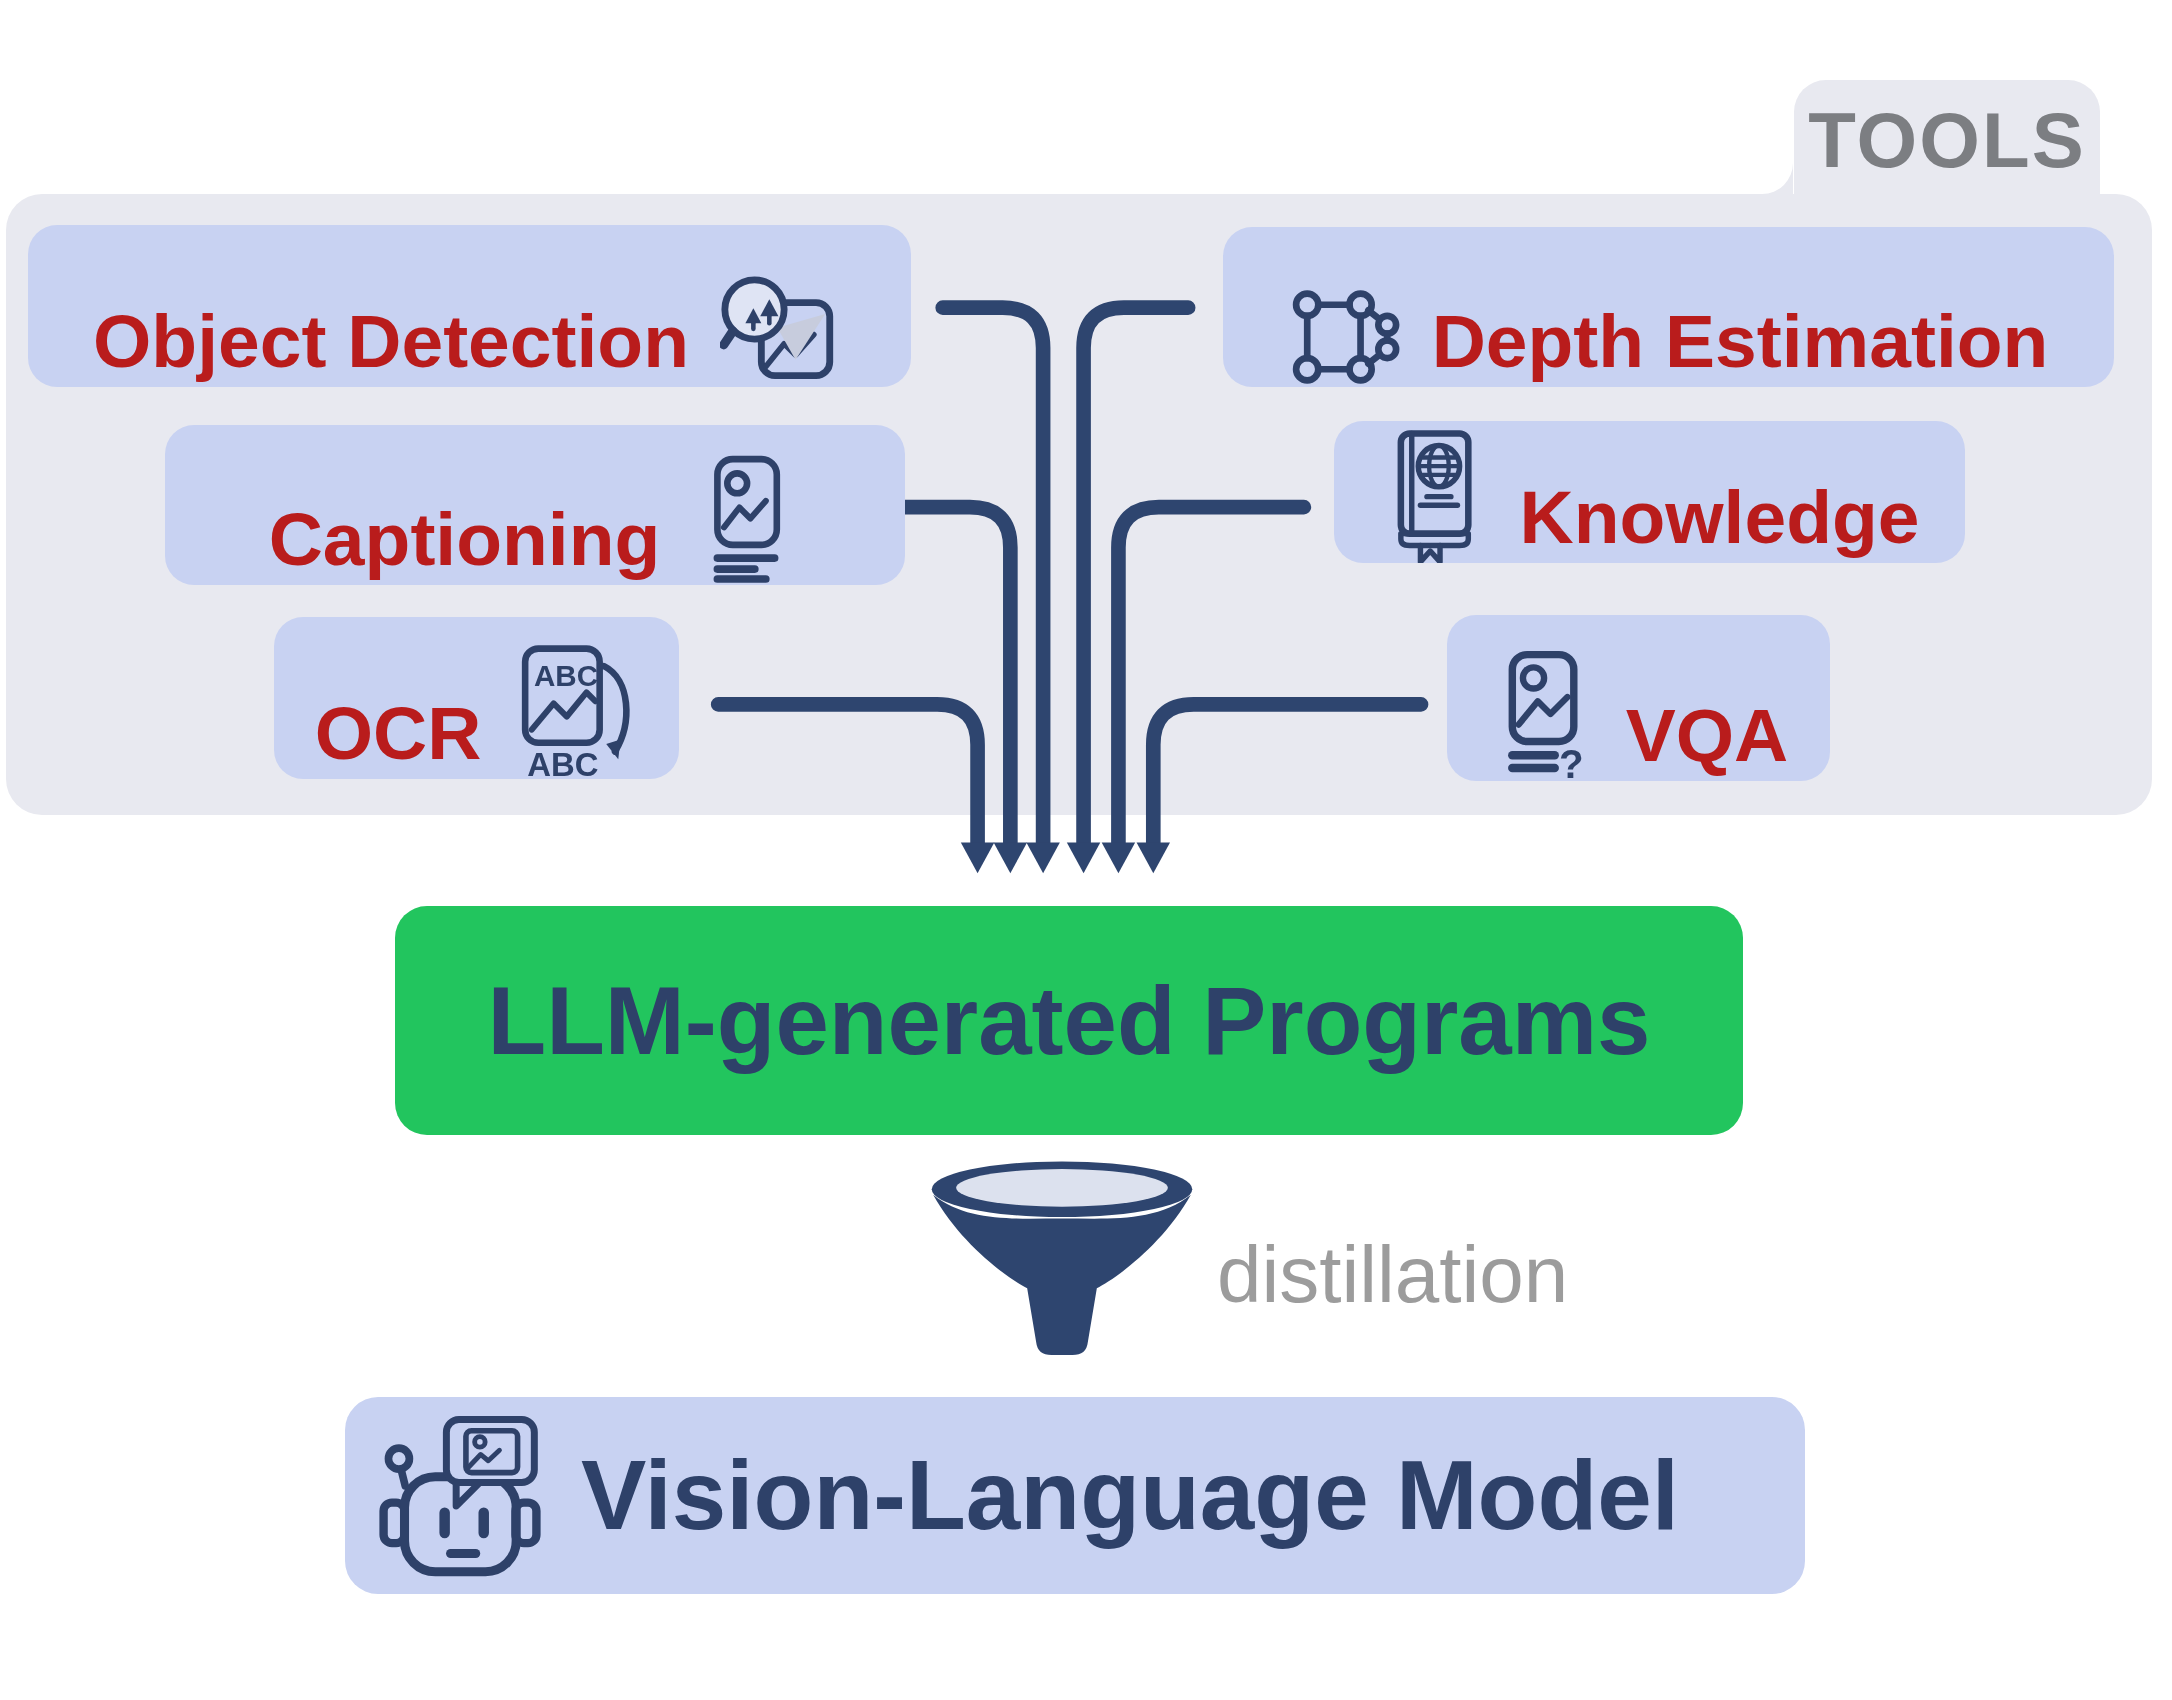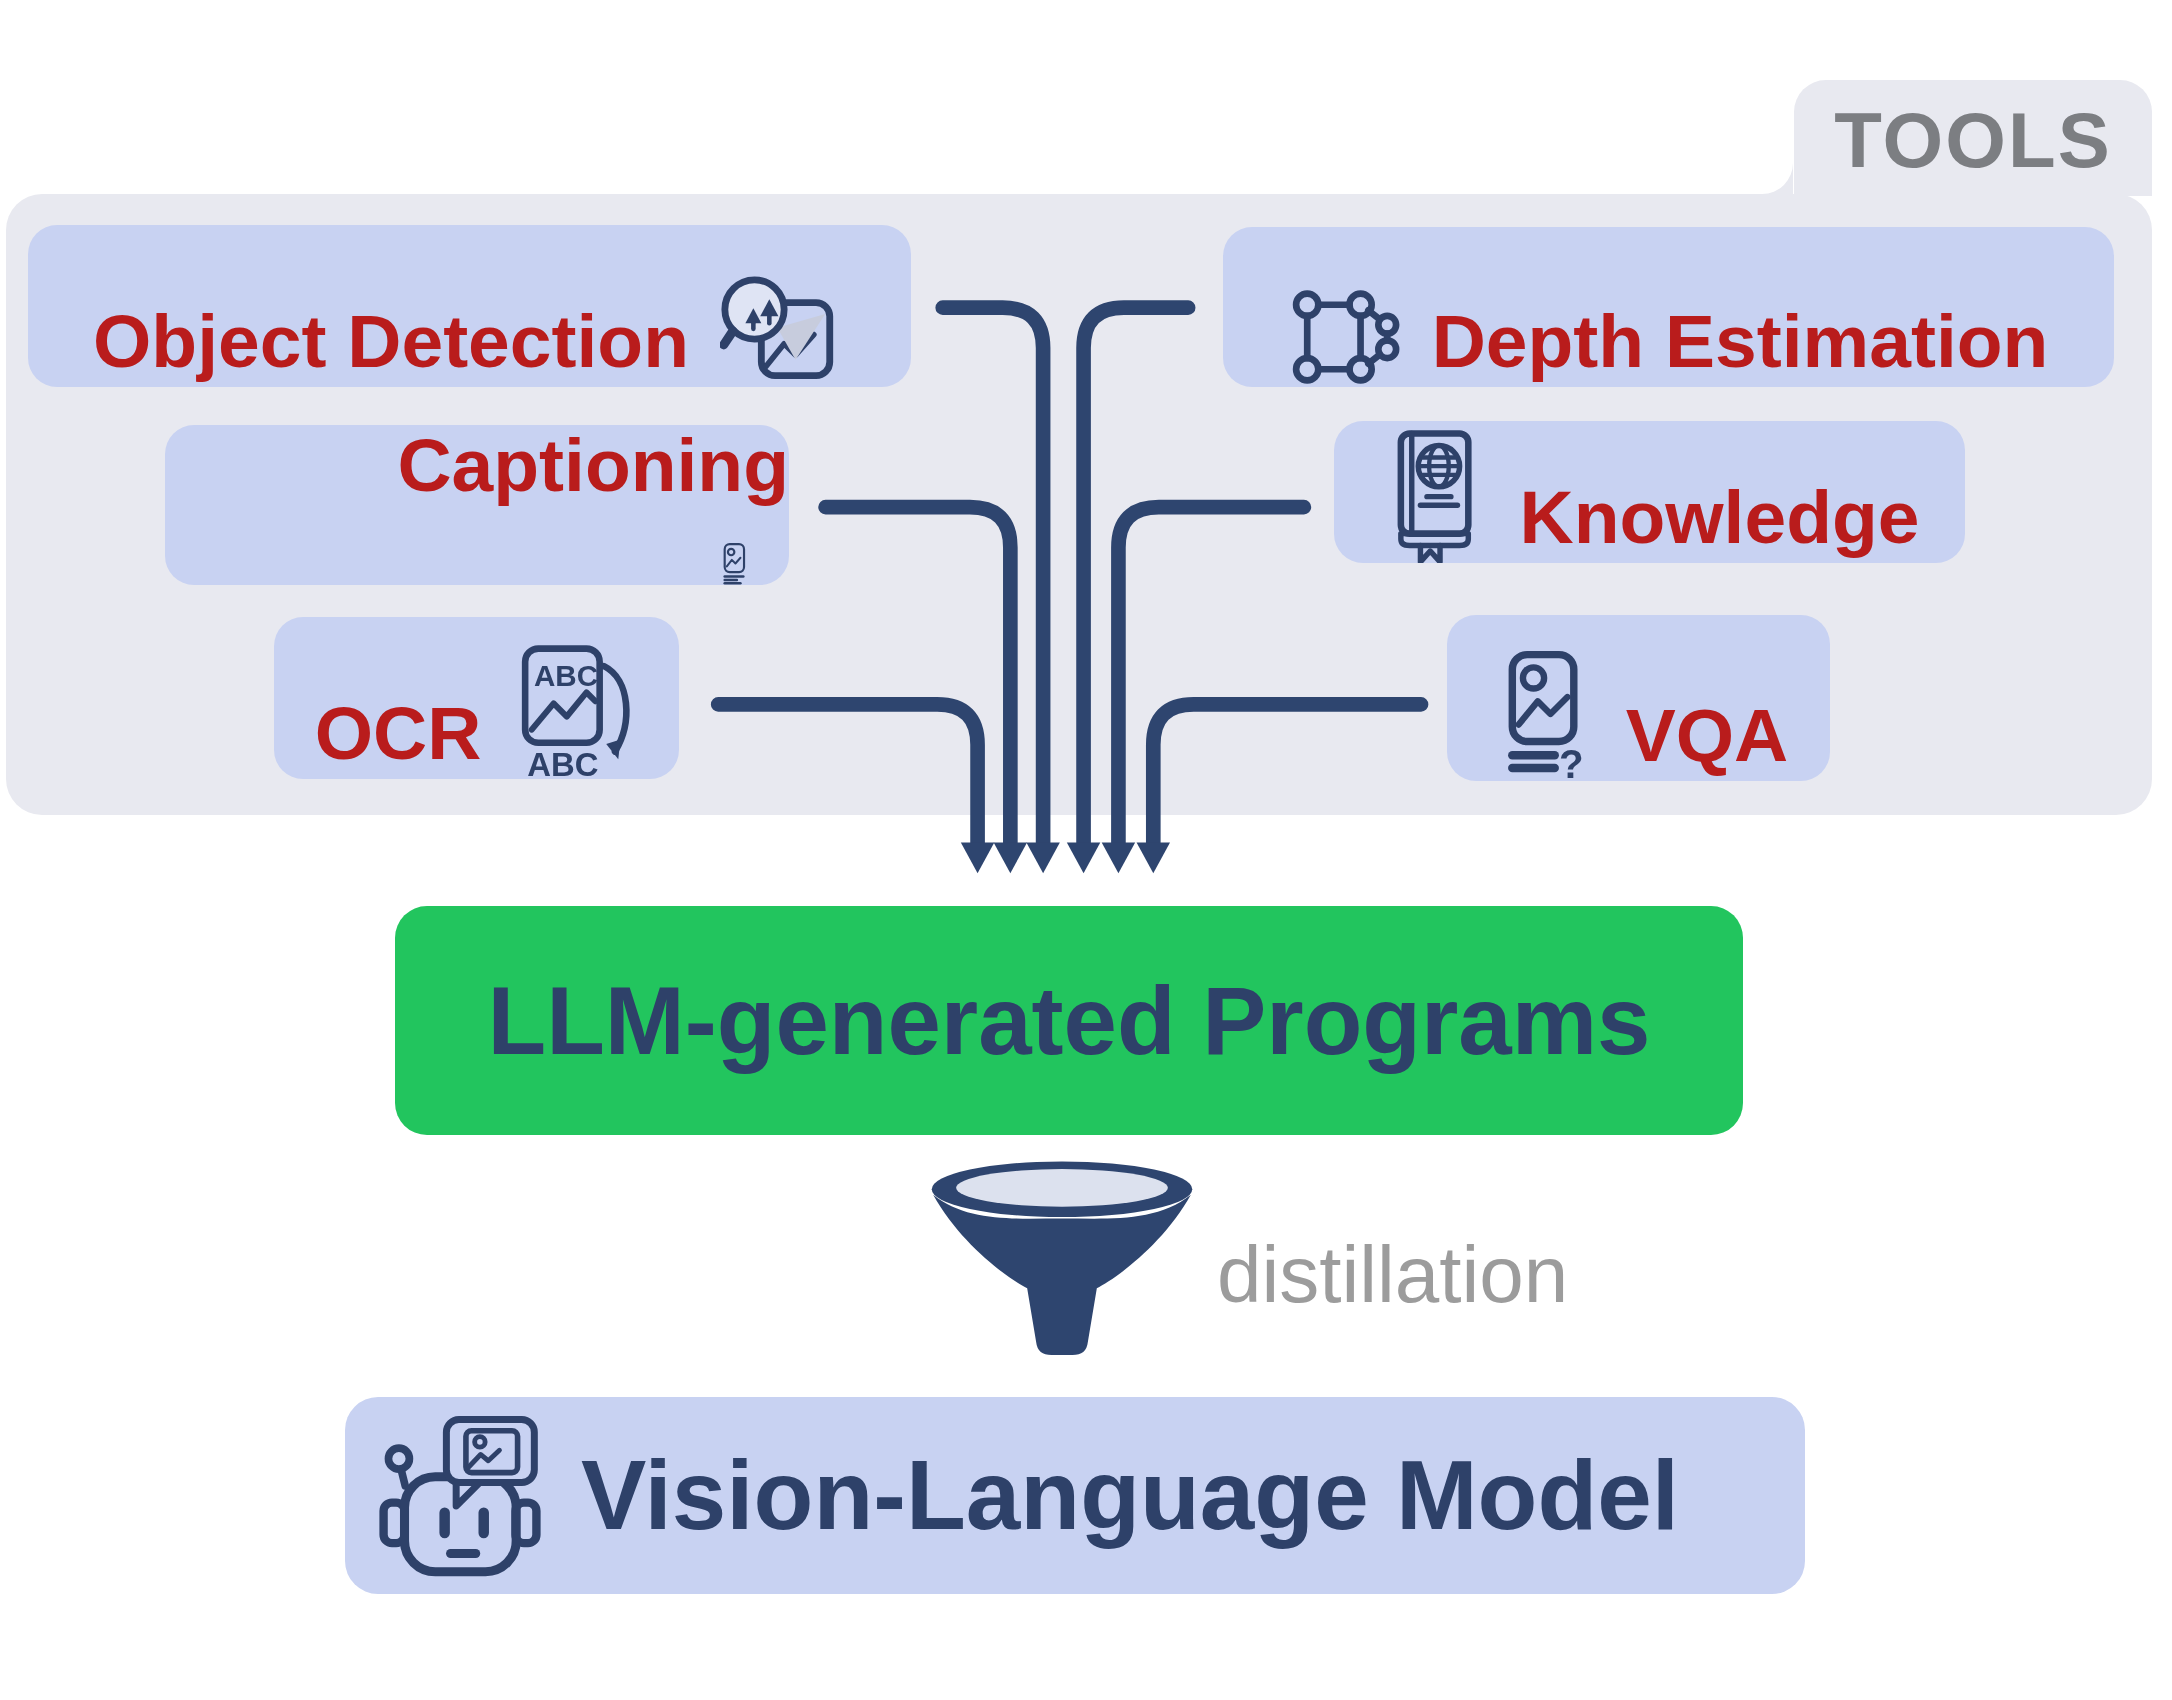--- a/index.html
+++ b/index.html
@@ -5,21 +5,21 @@
   html,body{margin:0;padding:0;background:#ffffff;}
   .canvas{
     position:relative;width:2172px;height:1701px;background:#ffffff;overflow:hidden;
     font-family:"Liberation Sans", sans-serif;
   }
   .panel{
     position:absolute;left:5.6px;top:194px;width:2146px;height:621px;
     background:#e8e9f0;border-radius:36px;
   }
   .panel-tab{
-    position:absolute;left:1794px;top:80px;width:358px;height:116px;
+    position:absolute;left:1794px;top:80px;width:306px;height:116px;
     background:#e8e9f0;border-radius:32px 32px 0 0;
     display:flex;align-items:center;justify-content:center;
   }
   .tab-title{
     font-size:78px;font-weight:700;color:#7c7e82;letter-spacing:2.1px;margin-top:4.2px;
   }
   .pill{
     position:absolute;background:#c8d2f2;border-radius:29px;
     display:flex;align-items:flex-end;justify-content:center;gap:31px;
     color:#b91c1c;font-weight:700;font-size:75px;white-space:nowrap;
@@ -106,21 +106,21 @@
         <line x1="26" y1="74" x2="54" y2="74"></line>
         <line x1="64" y1="26" x2="64" y2="64"></line>
         <line x1="71" y1="21" x2="81" y2="29"></line>
         <line x1="71" y1="69" x2="81" y2="61"></line>
         <line x1="88" y1="42" x2="88" y2="48"></line>
       </g>
     </svg>
     <span class="lbl">Depth Estimation</span>
   </div>
 
-  <div class="pill" style="left:165px;top:425px;width:624px;height:160px;flex-direction:column;">
+  <div class="pill" style="left:165px;top:425px;width:740px;height:160px;">
     <span class="lbl">Captioning</span>
     <svg width="110" height="133" viewBox="0 0 100 120">
       <rect class="ic" x="24" y="6" width="54" height="78" rx="14" stroke-width="6"></rect>
       <circle class="ic" cx="42" cy="28" r="9" stroke-width="6"></circle>
       <polyline class="ic" points="30,68 44,50 54,60 68,44" stroke-width="5.5"></polyline>
       <g class="ic" stroke-width="7">
         <line x1="24" y1="96" x2="76" y2="96"></line>
         <line x1="24" y1="106" x2="58" y2="106"></line>
         <line x1="24" y1="115" x2="68" y2="115"></line>
       </g>

